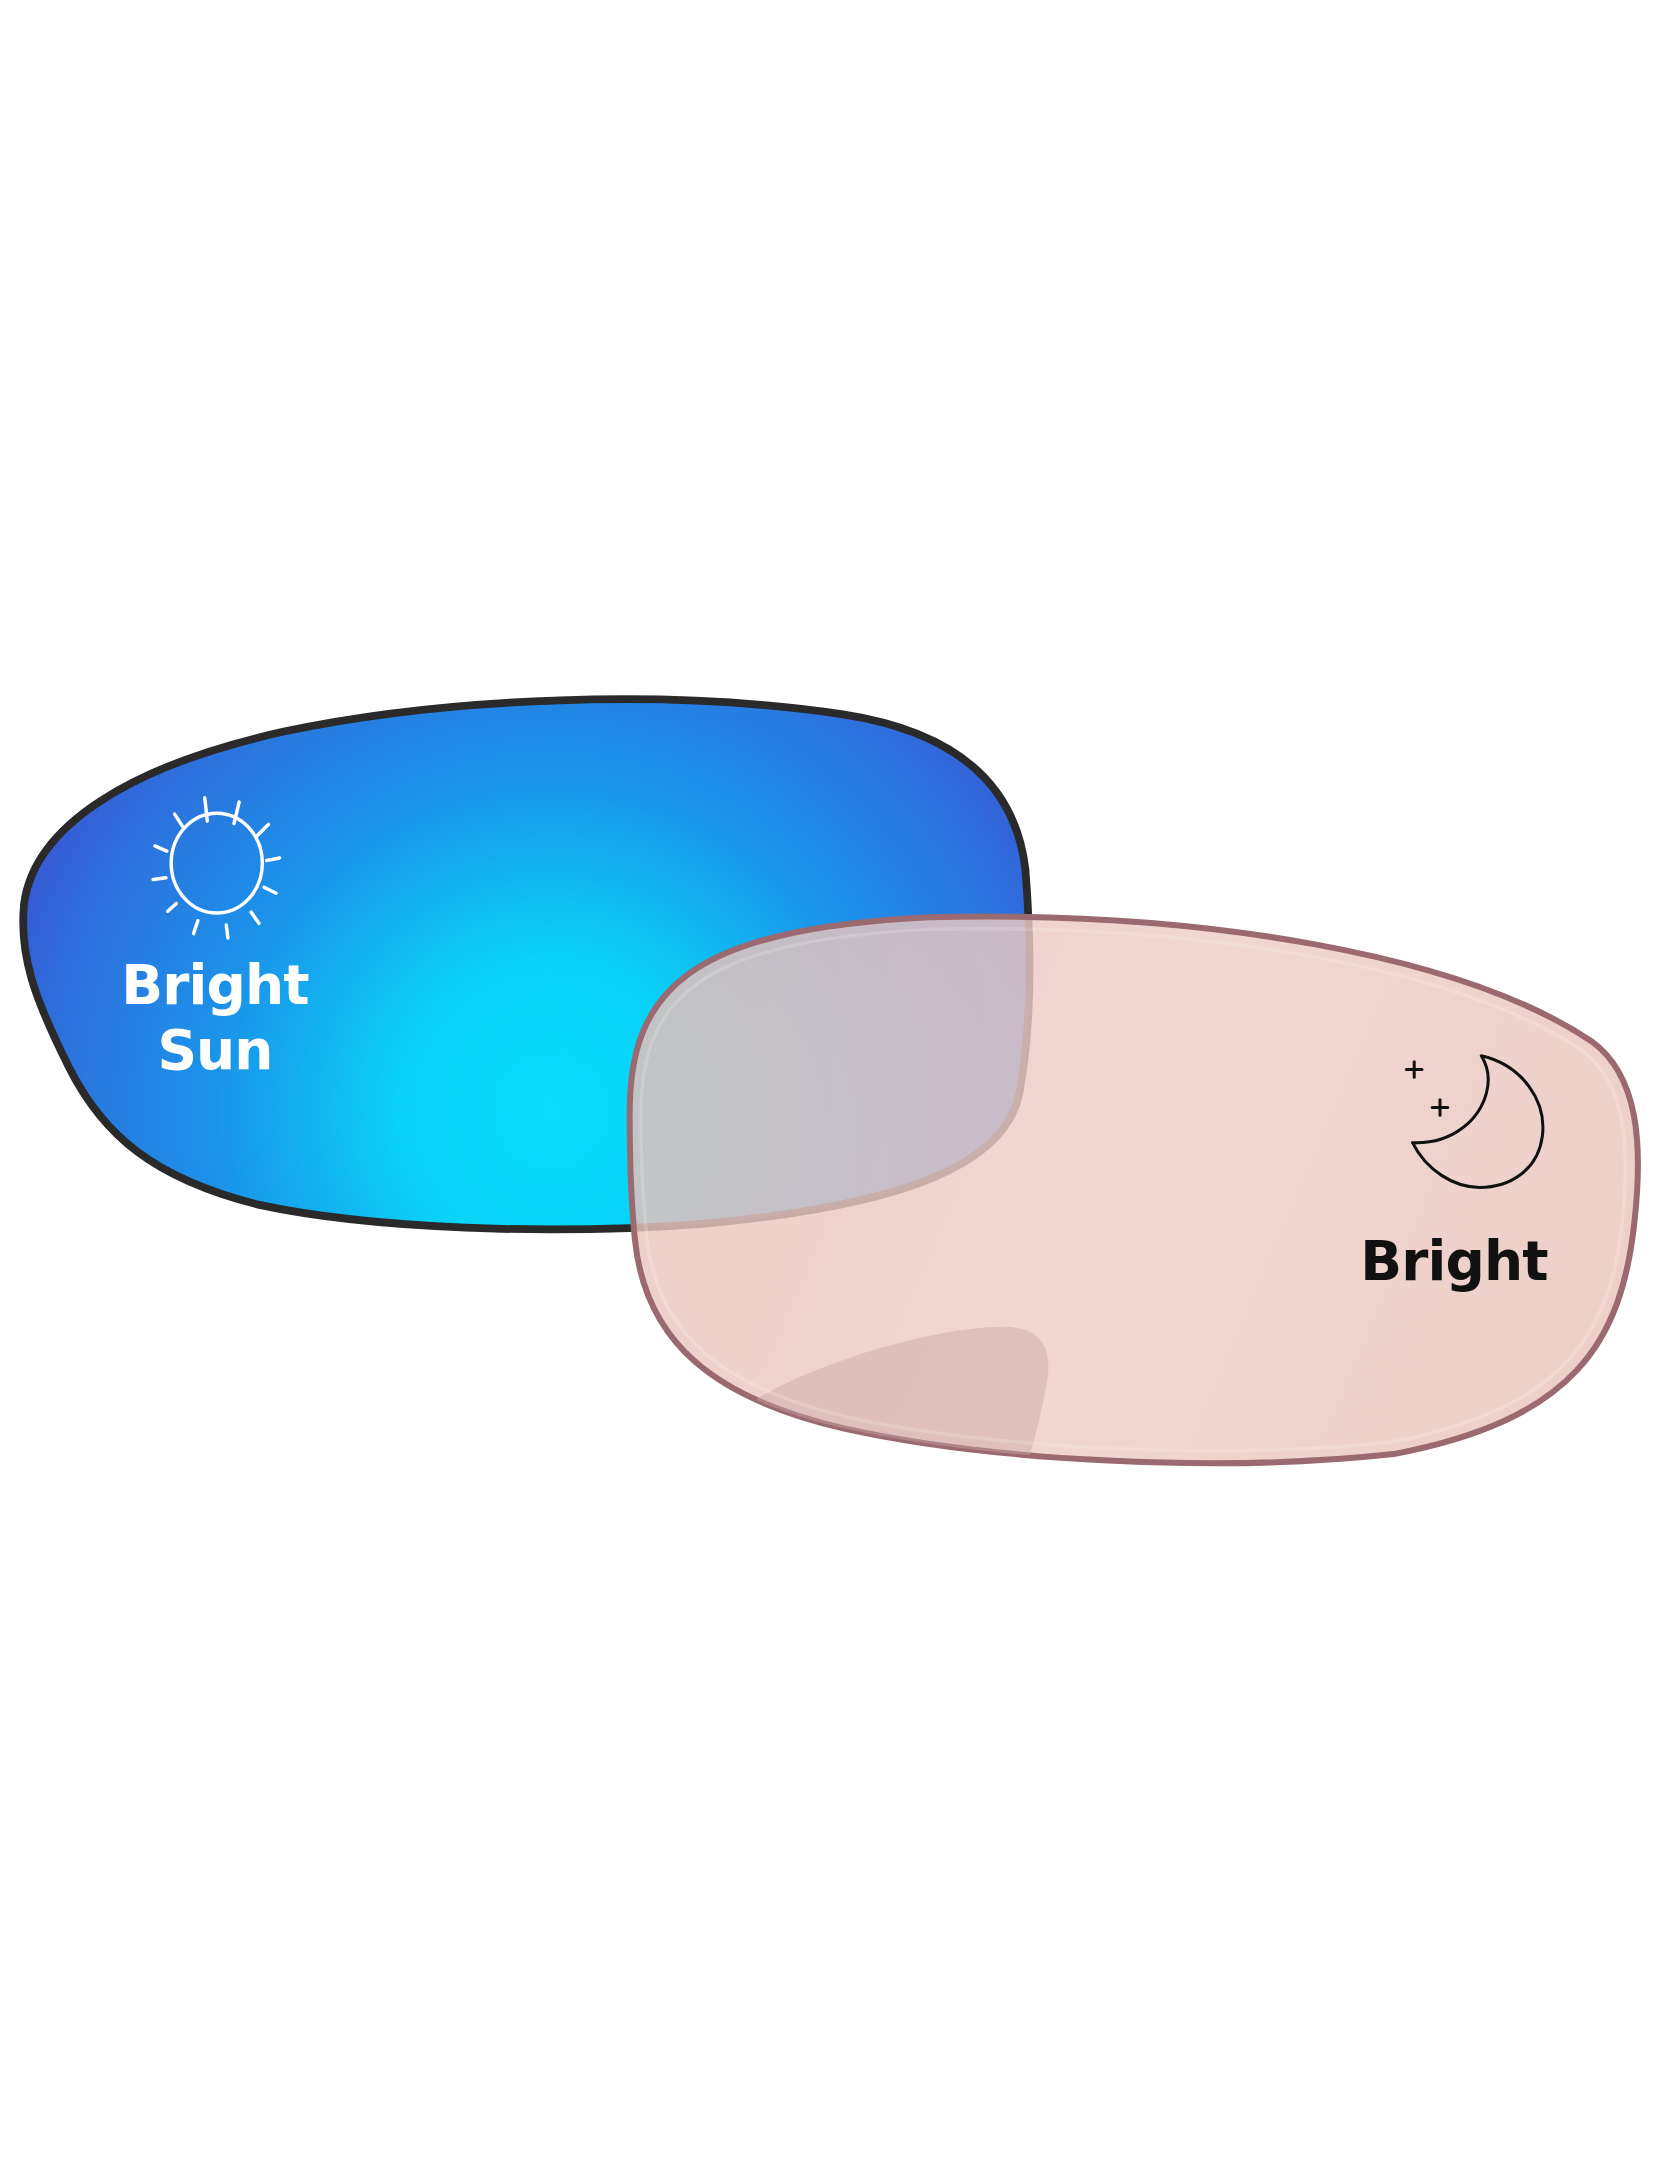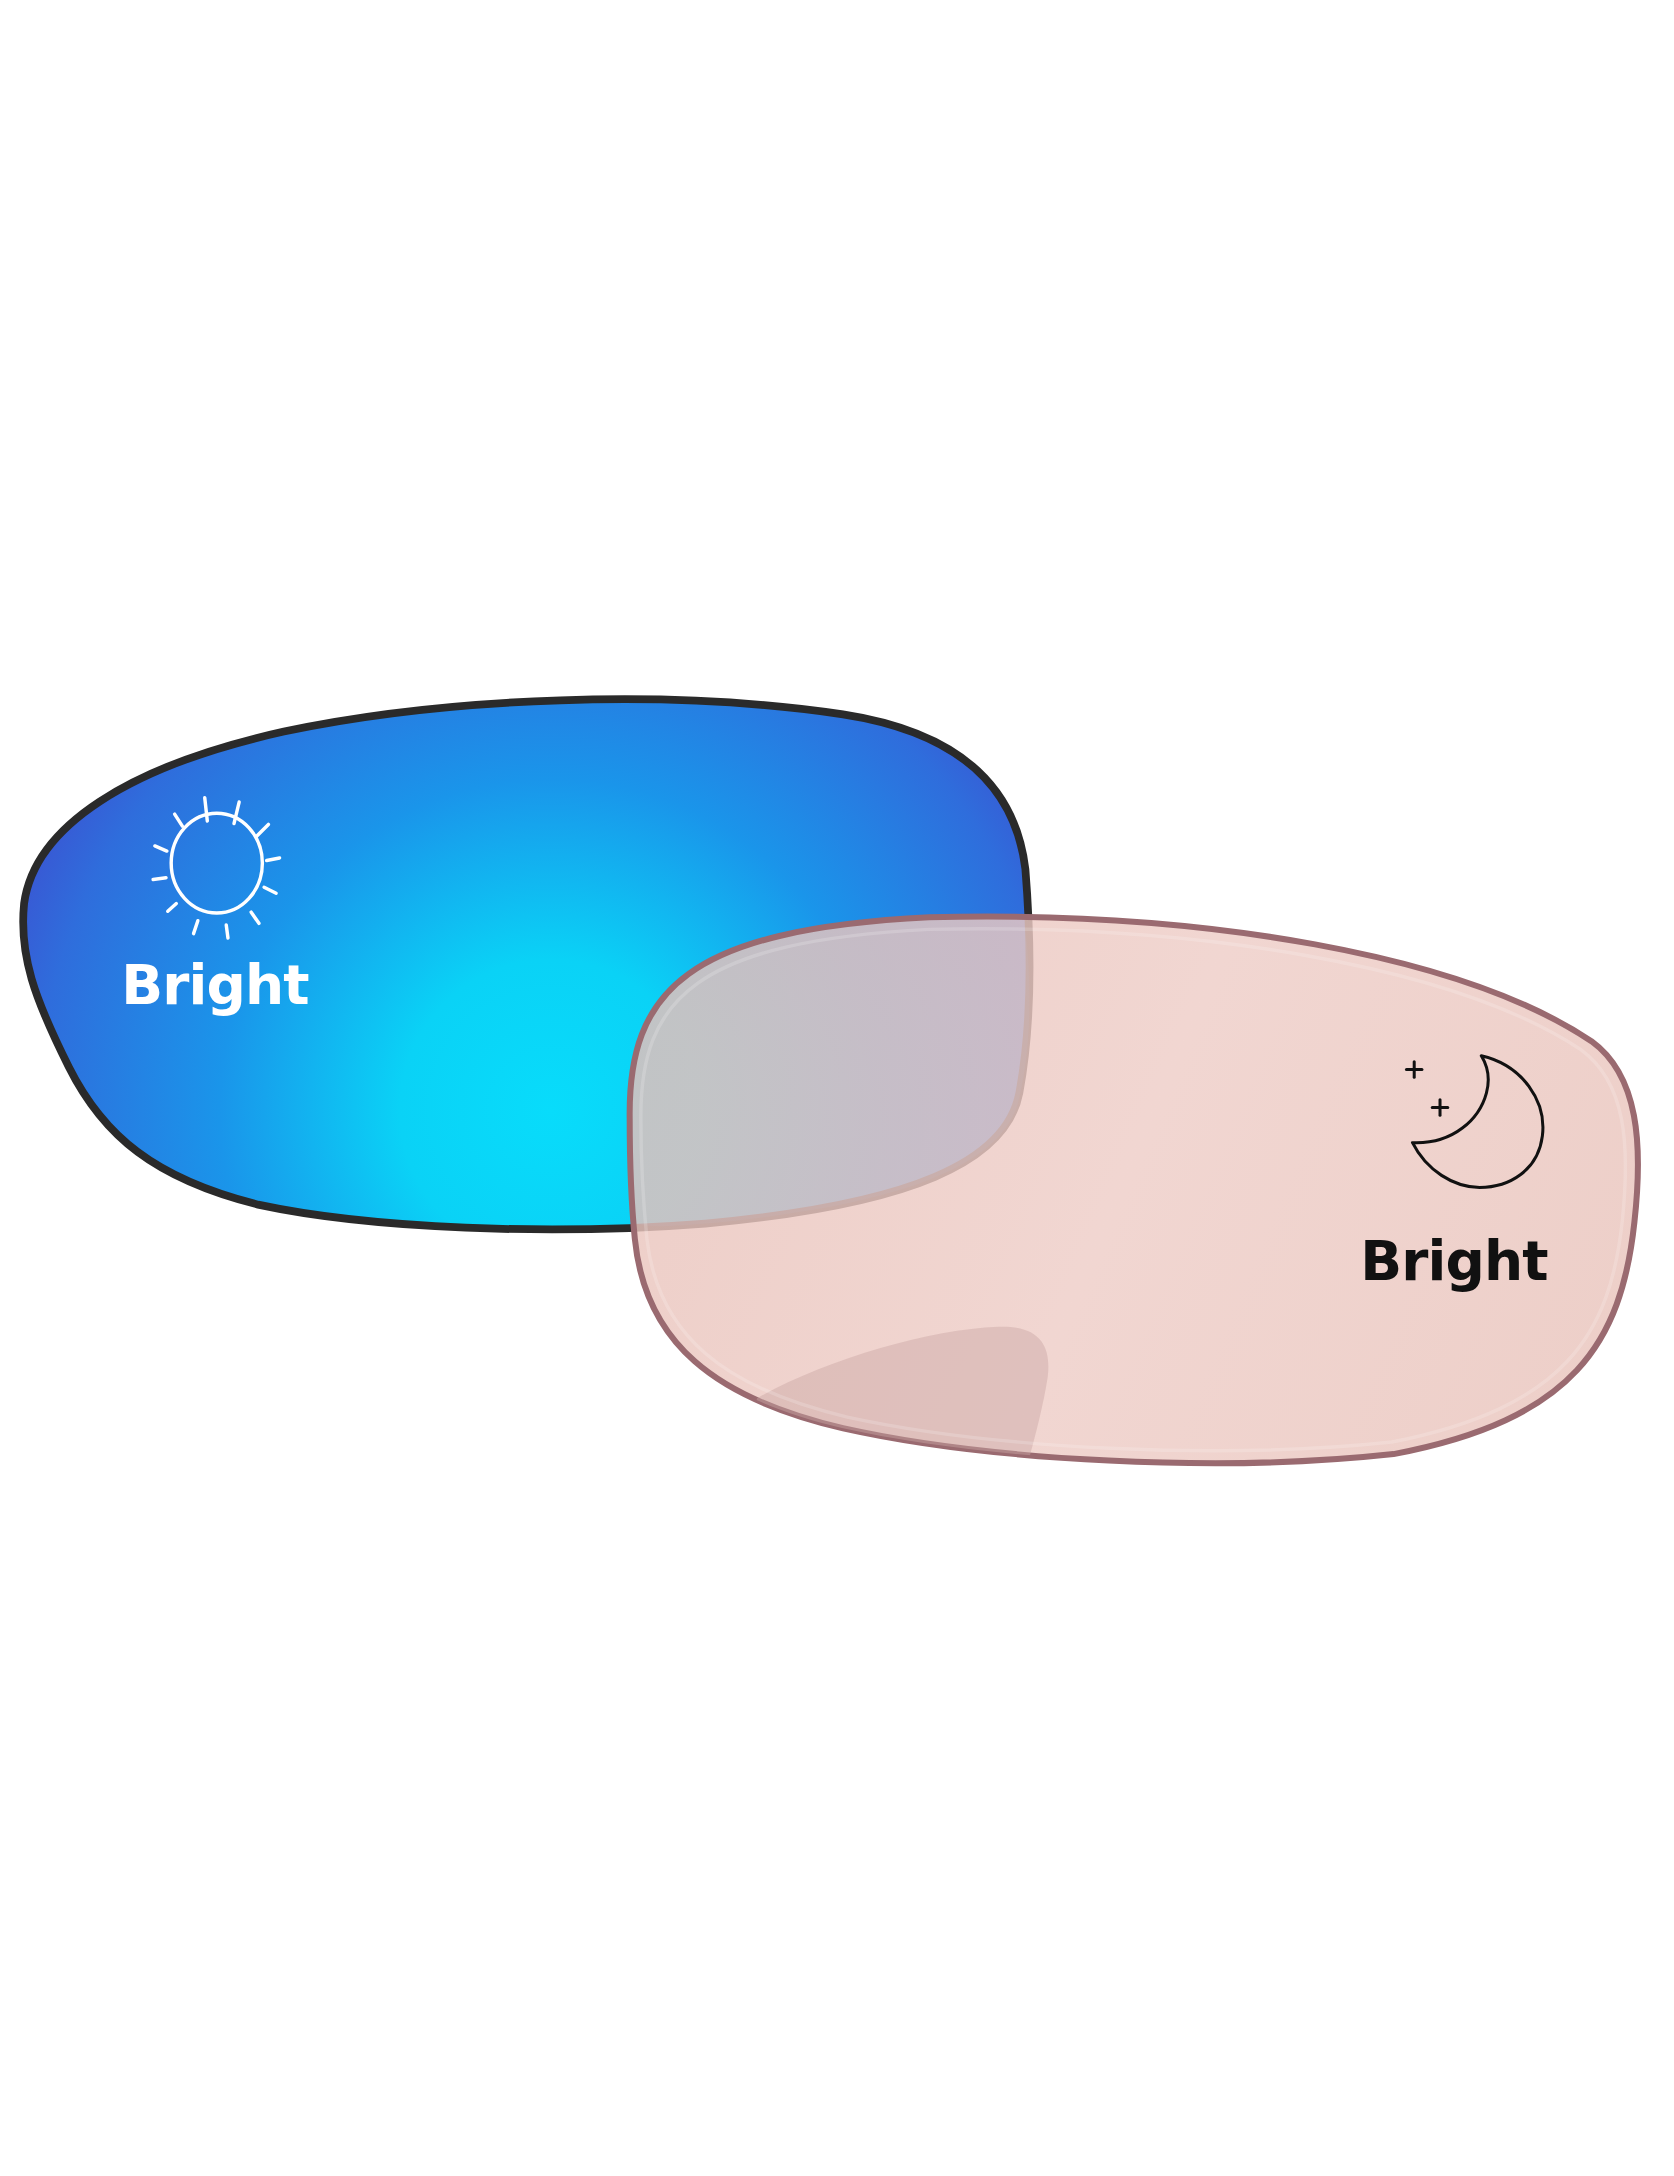--- a/index.html
+++ b/index.html
@@ -146,17 +146,18 @@
                C 1732 1255, 1730 1240, 1722 1227 Z"></path>
       <line x1="1635" y1="1243" x2="1653" y2="1243"></line>
       <line x1="1644" y1="1234" x2="1644" y2="1252"></line>
       <line x1="1665" y1="1287" x2="1683" y2="1287"></line>
       <line x1="1674" y1="1278" x2="1674" y2="1296"></line>
     </g>
   </svg>
 
   <div class="label label-sun">
     <div>Bright</div>
+    <div>Sun</div>
   </div>
 
   <div class="label label-night">Bright</div>
 </div>
 
 
 </body></html>

